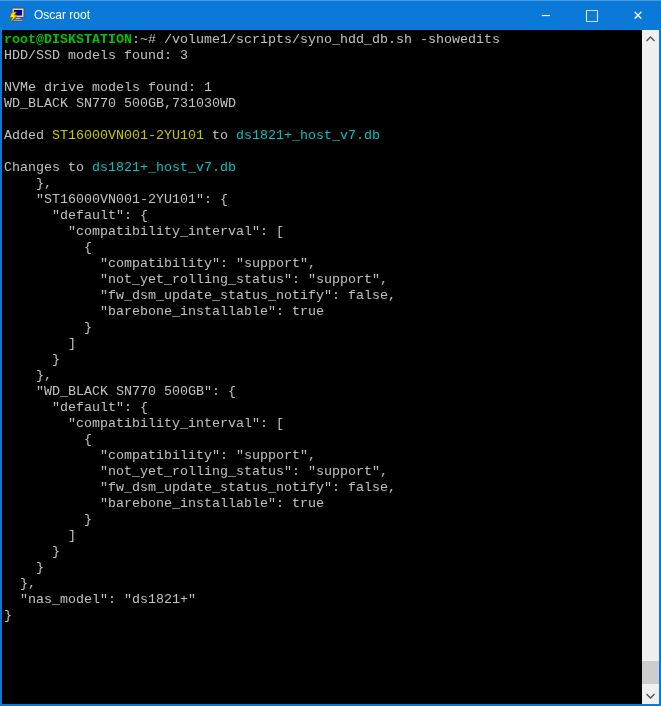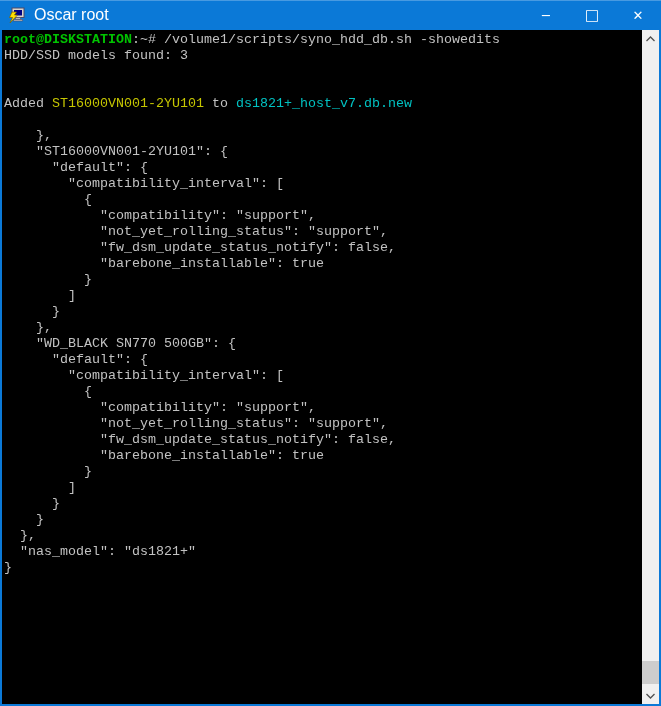--- a/index.html
+++ b/index.html
@@ -6,21 +6,21 @@
   .window {
     width:661px; height:706px;
     background:var(--titlebar,#0b79d7);
     display:flex; flex-direction:column;
     box-sizing:border-box;
     font-family:"Liberation Sans", sans-serif;
     box-shadow: inset 0 1px 0 rgba(255,255,255,.25);
   }
   .titlebar { height:30px; flex:none; display:flex; align-items:center; }
   .app-icon { margin-left:7px; flex:none; display:flex; }
-  .title { color:#ffffff; font-size:16px; margin-left:9px; white-space:nowrap; }
+  .title { color:#ffffff; font-size:12px; margin-left:9px; white-space:nowrap; }
   .caption-buttons { margin-left:auto; display:flex; height:30px; }
   .cbtn {
     width:46px; height:30px; display:flex; align-items:center; justify-content:center;
     color:#ffffff; font-family:"DejaVu Sans", sans-serif; font-size:13px;
     cursor:default; user-select:none;
   }
   .cbtn.max { font-size:15px; }
   .body { flex:1; min-height:0; margin:0 2px 2px 2px; display:flex; background:#84cc16; }
   .term { flex:1; min-width:0; background:var(--terminal-bg,#000); overflow:hidden; padding:2px 0 0 2px; }
   .line {
@@ -65,23 +65,26 @@
       <div class="cbtn">─</div>
       <div class="cbtn max">□</div>
       <div class="cbtn">✕</div>
     </div>
   </div>
   <div class="body">
     <div class="term">
         <div class="line"><span class="c-green">root@DISKSTATION</span><span class="c-default">:~# /volume1/scripts/syno_hdd_db.sh -showedits</span></div>
         <div class="line"><span class="c-default">HDD/SSD models found: 3</span></div>
         <div class="line"></div>
+        <div class="line"><span class="c-default">NVMe drive models found: 1</span></div>
+        <div class="line"><span class="c-default">WD_BLACK SN770 500GB,731030WD</span></div>
         <div class="line"></div>
-        <div class="line"><span class="c-default">Added </span><span class="c-yellow">ST16000VN001-2YU101</span><span class="c-default"> to </span><span class="c-cyan">ds1821+_host_v7.db.new</span></div>
+        <div class="line"><span class="c-default">Added </span><span class="c-yellow">ST16000VN001-2YU101</span><span class="c-default"> to </span><span class="c-cyan">ds1821+_host_v7.db</span></div>
         <div class="line"></div>
+        <div class="line"><span class="c-default">Changes to </span><span class="c-cyan">ds1821+_host_v7.db</span></div>
         <div class="line"><span class="c-default">    },</span></div>
         <div class="line"><span class="c-default">    "ST16000VN001-2YU101": {</span></div>
         <div class="line"><span class="c-default">      "default": {</span></div>
         <div class="line"><span class="c-default">        "compatibility_interval": [</span></div>
         <div class="line"><span class="c-default">          {</span></div>
         <div class="line"><span class="c-default">            "compatibility": "support",</span></div>
         <div class="line"><span class="c-default">            "not_yet_rolling_status": "support",</span></div>
         <div class="line"><span class="c-default">            "fw_dsm_update_status_notify": false,</span></div>
         <div class="line"><span class="c-default">            "barebone_installable": true</span></div>
         <div class="line"><span class="c-default">          }</span></div>

